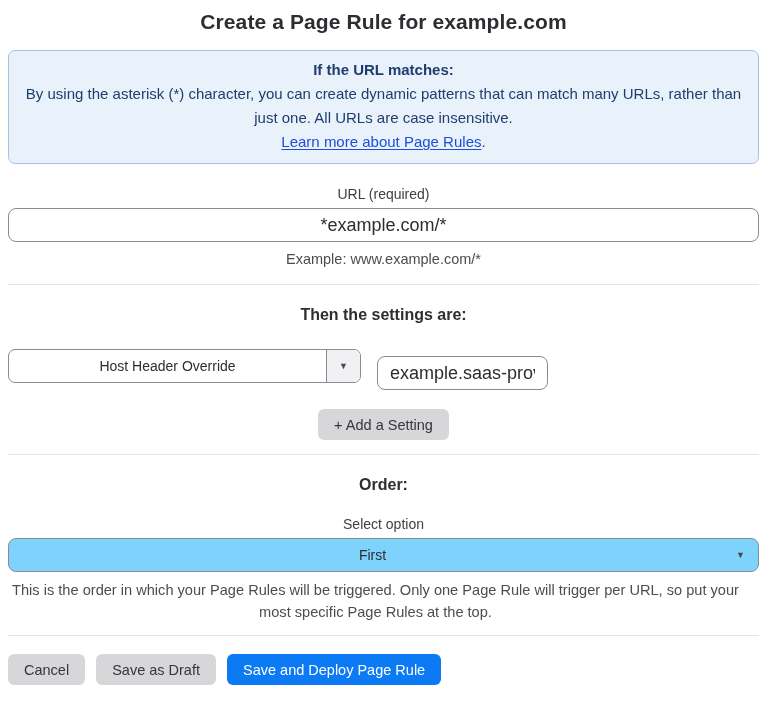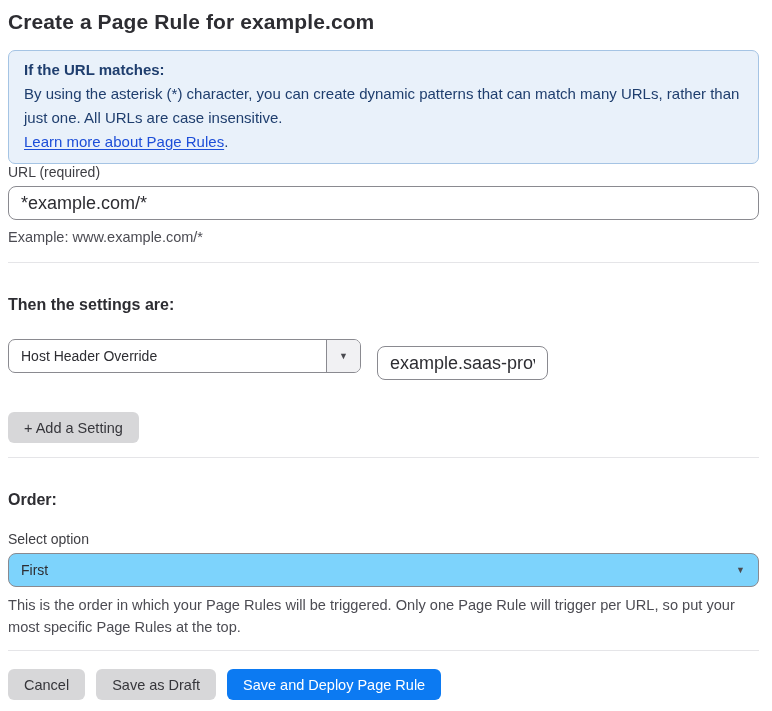--- a/index.html
+++ b/index.html
@@ -1,15 +1,15 @@
 <!DOCTYPE html>
 <html><head>
 <meta charset="utf-8">
 <style>
-  * { box-sizing: border-box; margin: 0; padding: 0; }
+  * { box-sizing: border-box; margin: 0; padding: 0; text-align: center; }
   html, body { background: #ffffff; }
   body {
     width: 772px; height: 711px;
     font-family: "Liberation Sans", sans-serif;
     color: #2d2d32;
     padding: 10px 13px 0 8px;
     overflow: hidden;
   }
   .page-title {
     font-size: 21px;
@@ -32,21 +32,21 @@
     color: #1d4ed8;
     text-decoration: underline;
     text-underline-offset: 2px;
   }
   .field-label {
     display: block;
     font-size: 14px;
     color: #3e3e43;
     margin-bottom: 6px;
   }
-  .url-label { }
+  .url-label { margin-top: 22px; }
   .text-input {
     display: block;
     width: 100%;
     height: 34px;
     border: 1px solid #8a8a90;
     border-radius: 8px;
     padding: 0 12px;
     font-size: 18px;
     font-family: "Liberation Sans", sans-serif;
     color: #2d2d32;
@@ -61,21 +61,21 @@
   }
   .divider {
     border: none;
     border-top: 1px solid #e5e5e8;
     margin-top: 14px;
   }
   .section-heading {
     font-size: 16px;
     font-weight: 700;
     color: #2d2d32;
-    margin-top: 33px;
+    margin-top: 21px;
   }
   .settings-row { display: flex; margin-top: 25px; }
   .col-setting { width: 353px; }
   .col-value { width: 171px; margin-left: 16px; margin-top: 7px; }
   .select-box {
     display: flex;
     align-items: center;
     height: 34px;
     border: 1px solid #8a8a90;
     border-radius: 7px;
@@ -128,21 +128,21 @@
     border-radius: 6px;
     font-family: "Liberation Sans", sans-serif;
     font-size: 14.5px;
     padding: 7px 16px;
     height: 31px;
     cursor: pointer;
     white-space: nowrap;
   }
   .btn-grey { background: #d7d7d9; color: #36363b; }
   .btn-blue { background: #0c7af2; color: #ffffff; }
-  .add-setting-btn { margin-top: 32px; }
+  .add-setting-btn { margin-top: 19px; }
   .order-helper { margin-top: 7px; font-size: 14.6px; line-height: 22px; color: #4c4c53; max-width: 735px; }
   .footer-row { display: flex; gap: 11px; margin-top: 18px; }
   .order-divider { margin-top: 12px; }
 </style>
 </head>
 <body>
 
 
 
 <h1 class="page-title">Create a Page Rule for example.com</h1>

